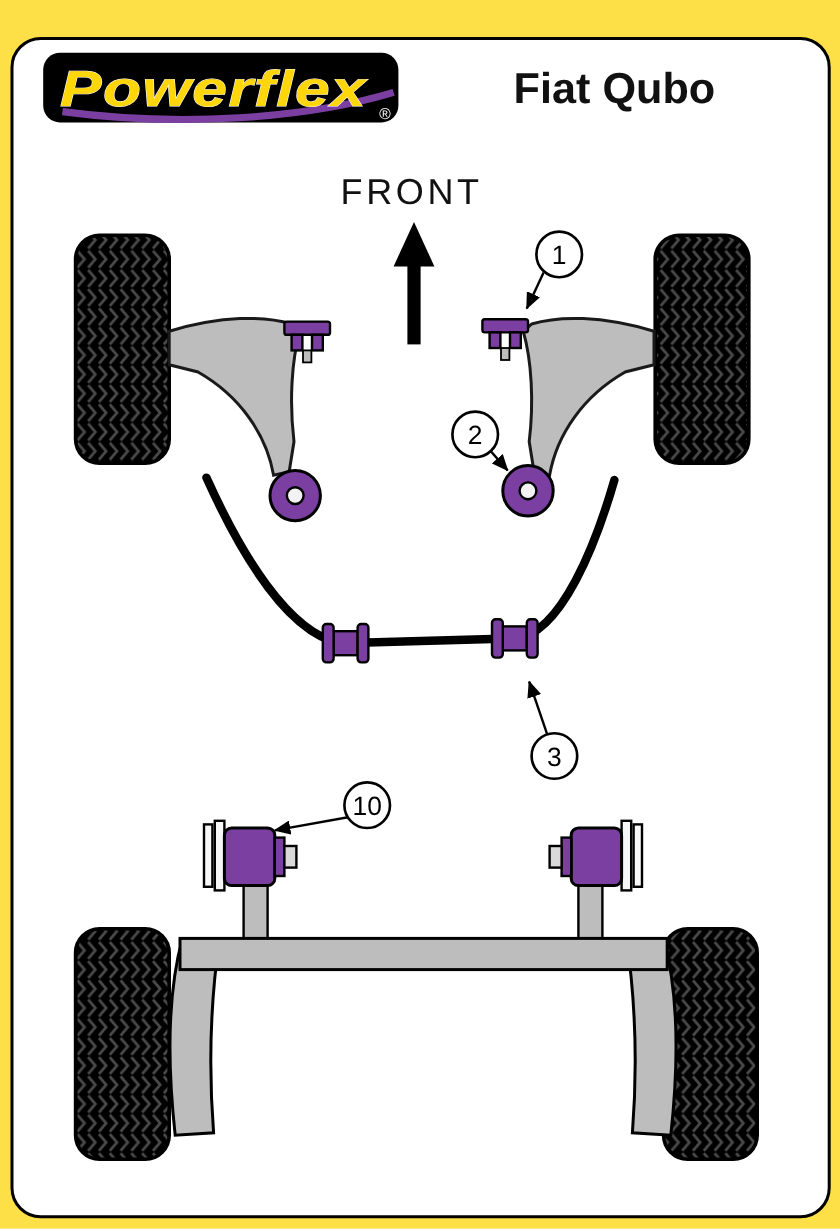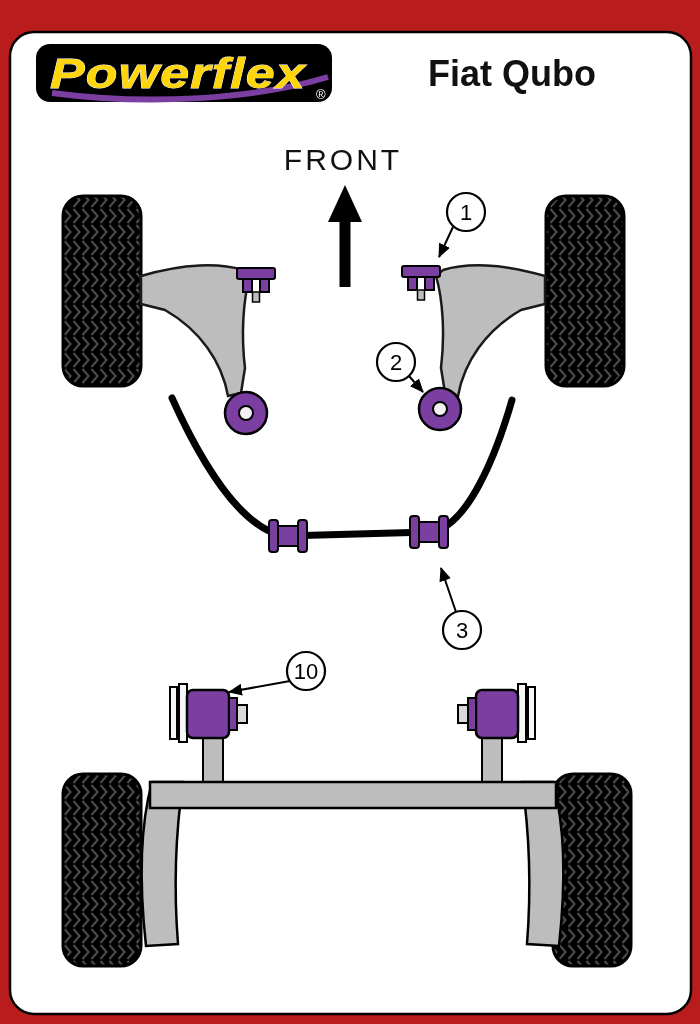--- a/index.html
+++ b/index.html
@@ -1,20 +1,20 @@
 <!DOCTYPE html>
 <html><head>
 <meta charset="utf-8">
 <style>
   html, body { margin: 0; padding: 0; background: #ffffff; }
   .page {
     width: 700px;
     height: 1024px;
     position: relative;
-    background: #b91c1c;
+    background: #fde047;
     font-family: "Liberation Sans", sans-serif;
     overflow: hidden;
   }
   svg { display: block; }
   text { font-family: "Liberation Sans", sans-serif; }
   .logo-text { font-style: italic; font-weight: bold; letter-spacing: 1px; }
   .title-text { font-weight: bold; }
   .front-text { letter-spacing: 3px; }
   .callout-num { font-size: 22px; fill: #000; }
 </style>

